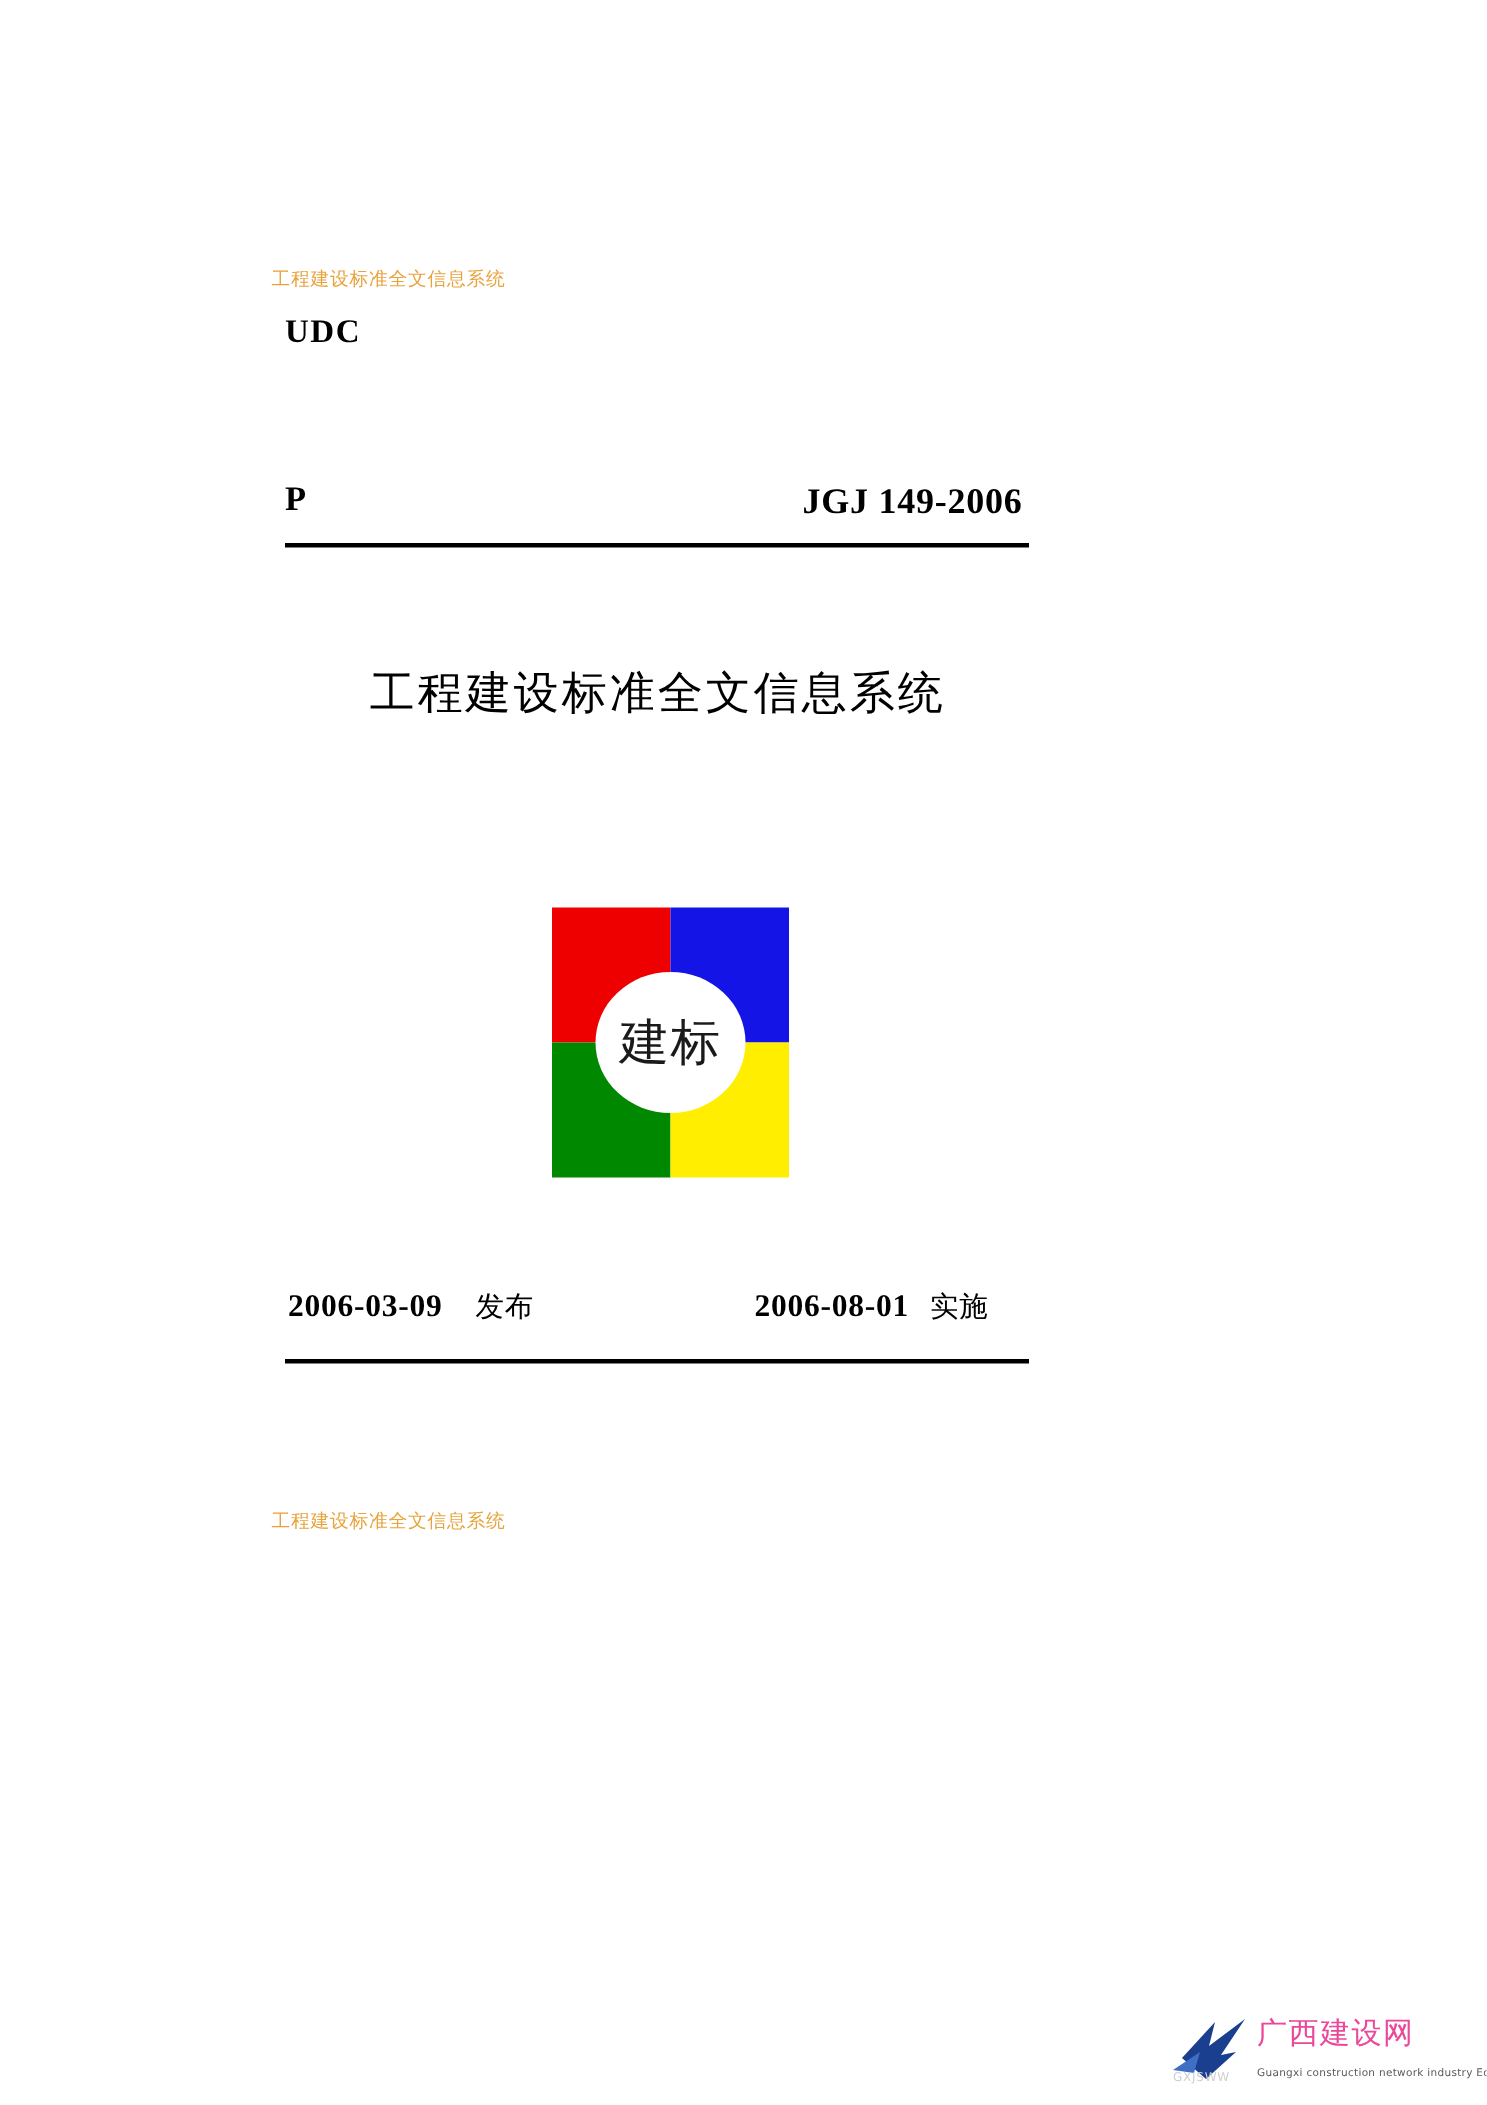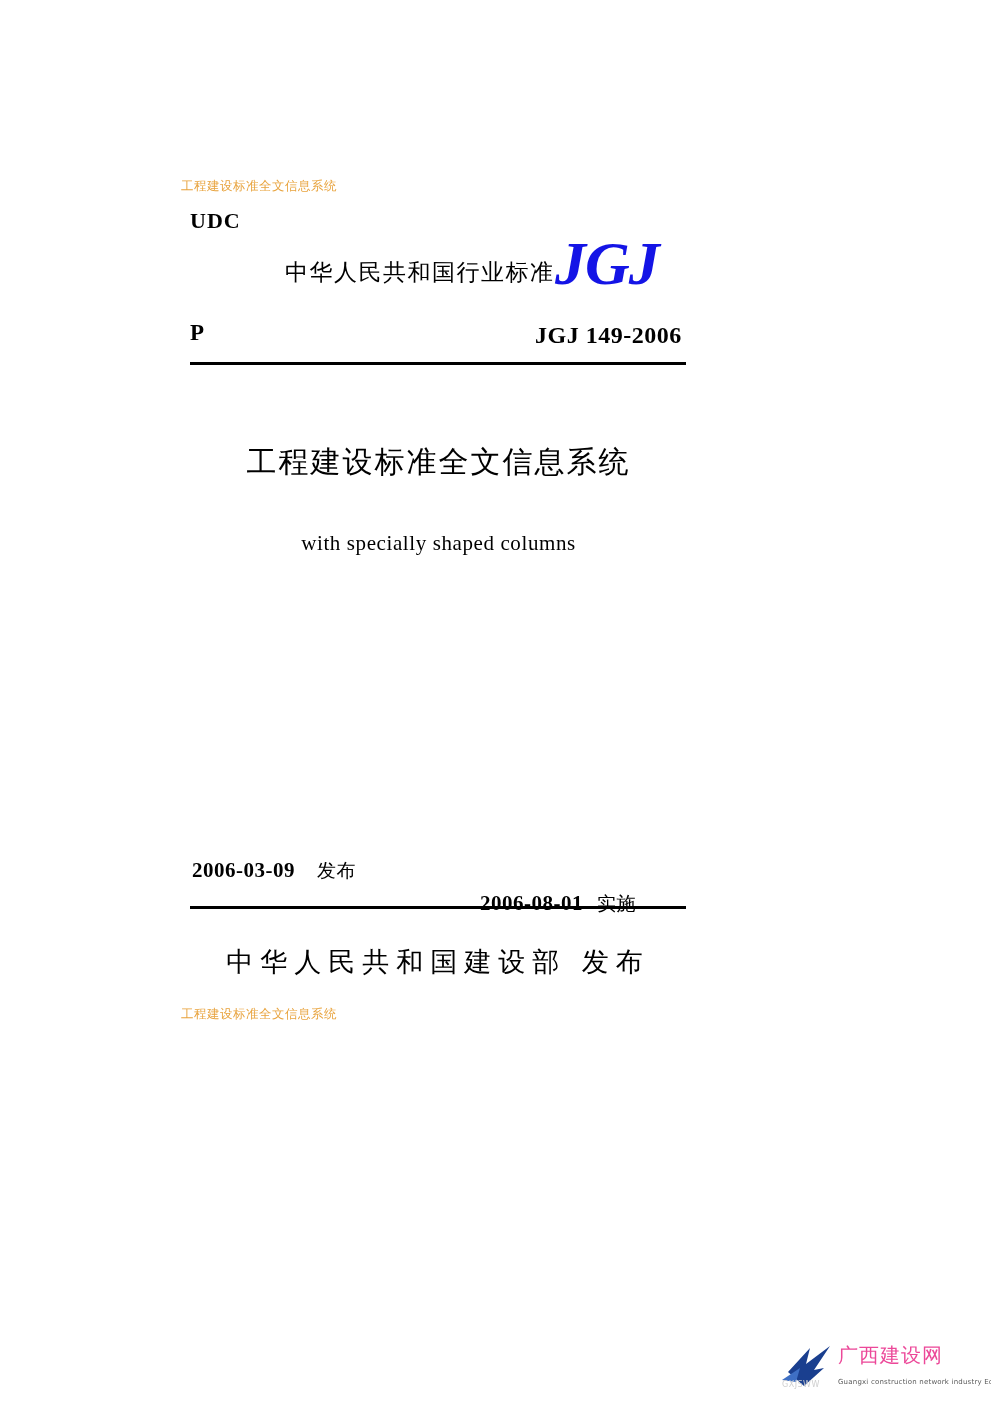--- a/index.html
+++ b/index.html
@@ -199,28 +199,27 @@
     white-space: nowrap;
   }
   .date-left .act {
     font-family: "DejaVu Sans", sans-serif;
     font-weight: normal;
     font-size: 19px;
     margin-left: 22px;
   }
   .date-right {
     position: absolute;
-    left: 480px;
+    left: 503px;
     top: 858px;
     font-family: "Liberation Serif", serif;
     font-weight: bold;
     font-size: 21px;
     letter-spacing: 0.5px;
     white-space: nowrap;
-    margin-top: 33px;
   }
   .date-right .act {
     font-family: "DejaVu Sans", sans-serif;
     font-weight: normal;
     font-size: 19px;
     margin-left: 14px;
   }
   .rule-bottom {
     position: absolute;
     left: 190px;
@@ -291,42 +290,44 @@
 </style>
 </head>
 <body>
 
 <div class="page">
 
   <div class="wm-top">工程建设标准全文信息系统</div>
 
   <div class="udc">UDC</div>
 
-  <div class="std-row">
-    <div class="std-cn">中华人民共和国行业标准</div>
-    <div class="jgj-logo">JGJ</div>
-  </div>
 
   <div class="p-letter">P</div>
   <div class="code">JGJ 149-2006</div>
   <div class="rule-top"></div>
 
   <div class="title-cn">工程建设标准全文信息系统</div>
-  <div class="title-en2">with specially shaped columns</div>
-
+
+  <div class="emblem">
+    <div class="q q-tl"></div>
+    <div class="q q-tr"></div>
+    <div class="q q-bl"></div>
+    <div class="q q-br"></div>
+    <div class="circle"></div>
+    <div class="circle-text">建标</div>
+  </div>
 
   <div class="date-left">
     <span>2006-03-09</span><span class="act">发布</span>
   </div>
   <div class="date-right">
     <span>2006-08-01</span><span class="act">实施</span>
   </div>
   <div class="rule-bottom"></div>
 
-  <div class="publisher">中华人民共和国建设部   发布</div>
 
   <div class="wm-bottom">工程建设标准全文信息系统</div>
 
   <div class="corner-logo">
     <svg class="star" viewBox="0 0 56 48">
       <path d="M8 30 L30 6 L26 22 L50 4 L34 28 L44 26 L24 44 Z" fill="#1A3F8F"></path>
       <path d="M2 38 L20 26 L16 40 Z" fill="#3e6fc4"></path>
     </svg>
     <div class="cn">广西建设网</div>
     <div class="en">Guangxi construction network industry Edition</div>

